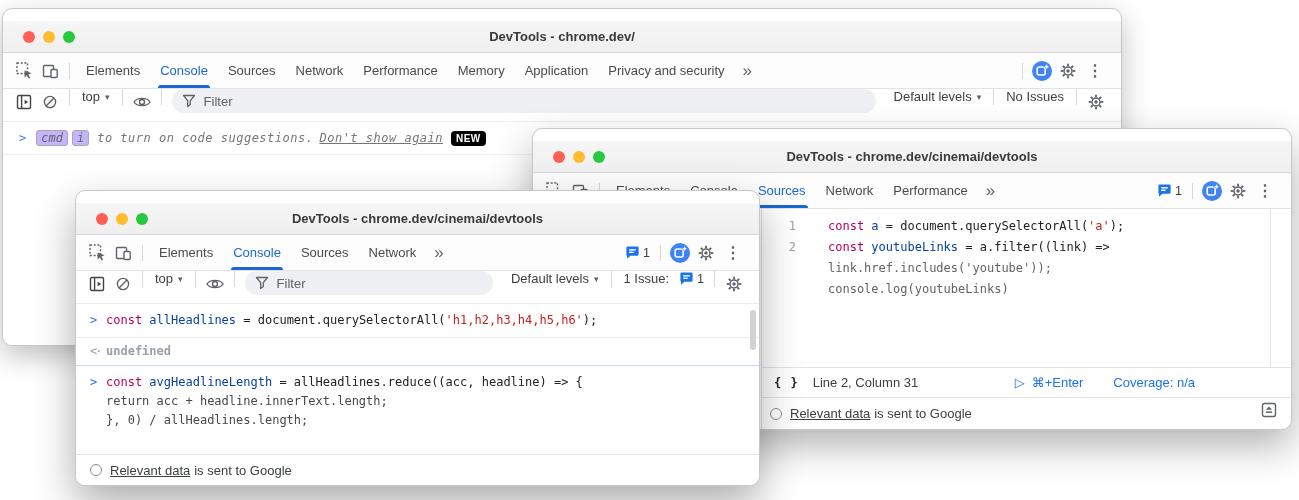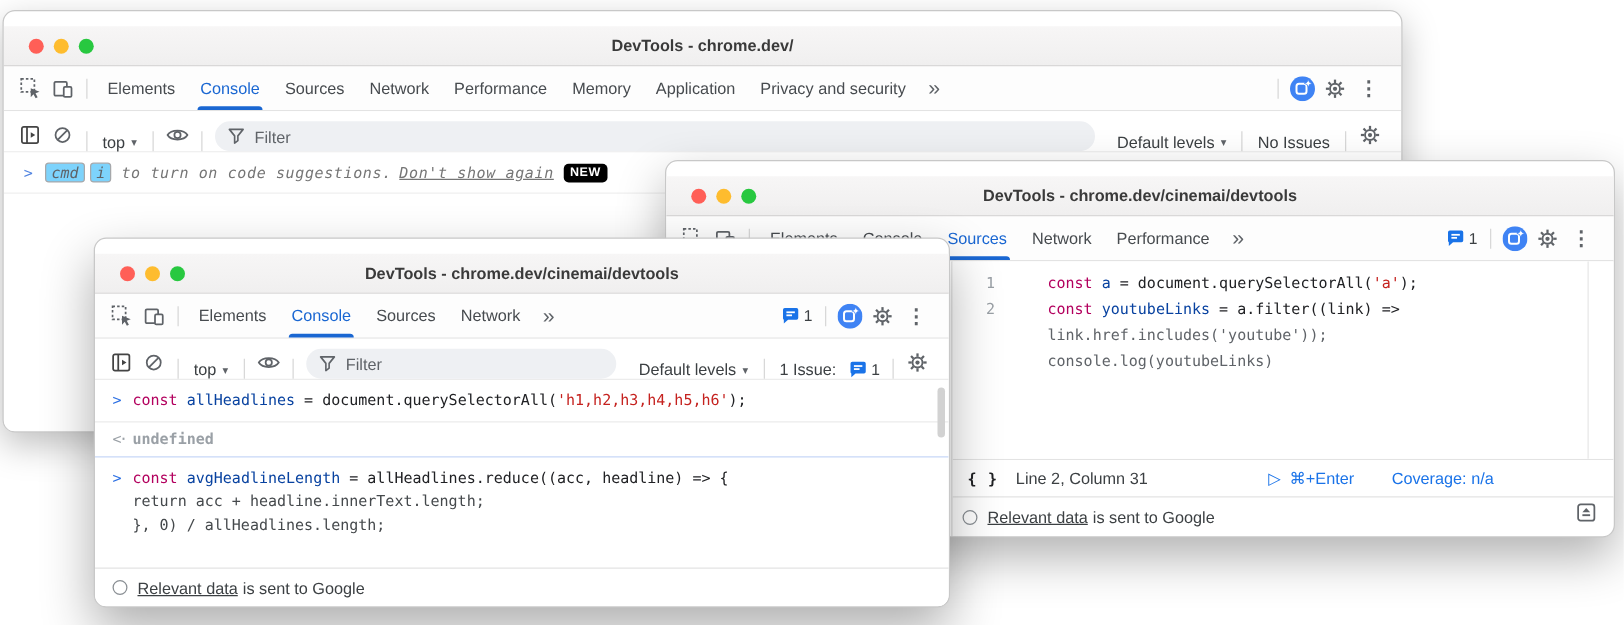--- a/index.html
+++ b/index.html
@@ -37,37 +37,37 @@
   .icon-btn { width:26px; height:26px; display:flex; align-items:center; justify-content:center;
               background:none; border:none; flex:0 0 auto; }
   .icon-btn svg { display:block; }
   .vsep { width:1px; height:16px; background:#d8d8d8; margin:0 6px; flex:0 0 1px; }
   .spacer { flex:1; }
   .more-btn { background:none; border:none; font-size:17px; color:#5f6368; padding:0 8px; }
   .kebab-btn { background:none; border:none; font-size:16px; color:#5f6368; padding:0 6px; font-weight:bold; }
   .issues-chip { display:flex; align-items:center; gap:3px; font-size:12.5px; color:#3c4043; margin:0 4px; }
 
   .toolbar { height:33px; flex:0 0 33px; background:#fff; border-bottom:1px solid #ececec;
-             display:flex; align-items:flex-end; padding:0 12px 0 8px; font-size:13px; }
+             display:flex; align-items:flex-start; padding:0 12px 0 8px; font-size:13px; }
   .ctx-btn, .levels-btn { display:flex; align-items:center; gap:5px; background:none; border:none;
              font-size:13px; color:#3c4043; padding:0 6px; white-space:nowrap; }
   .dd-arrow { font-size:9px; color:#5f6368; }
   .pill { flex:1; height:24px; background:#eef0f3; border-radius:12px; display:flex;
           align-items:center; gap:8px; padding:0 10px; margin:0 12px 0 4px; min-width:60px; }
   .pill span { font-size:13px; color:#5f6368; }
   .plain-label { font-size:13px; color:#3c4043; padding:0 6px; white-space:nowrap; }
 
   
   .console-body { flex:1; background:#fff; overflow:hidden; position:relative; }
   .hint-row { display:flex; align-items:center; padding:8px 10px 8px 16px;
               border-bottom:1px solid #f0f0f0; font-family:"DejaVu Sans Mono", monospace;
               font-size:12px; color:#757575; font-style:italic; }
   .hint-prompt { color:#4e82e0; font-style:normal; margin-right:10px; font-size:12px; }
   .keycap { border:1px solid #a6a8ab; border-radius:3px; padding:0 4px; margin-right:4px;
-            color:#5f6368; font-size:12px; background:#7dd3fc; }
+            color:#5f6368; font-size:12px; background:#c4b5fd; }
   .hint-text { margin:0 6px 0 4px; letter-spacing:.5px; }
   .hint-link { text-decoration:underline; color:#757575; letter-spacing:.5px; }
   .badge-new { font-style:normal; font-family:"Liberation Sans", sans-serif; background:#000000;
                color:#fff; font-size:10px; font-weight:bold; border-radius:4px; padding:2px 5px;
                margin-left:8px; letter-spacing:.4px; }
 
   .entry { font-family:"DejaVu Sans Mono", monospace; font-size:12px; line-height:19px;
            padding:7px 10px 7px 14px; display:flex; }
   .entry .prompt { color:#2b6fe3; width:16px; flex:0 0 16px; }
   .entry .result-arrow { color:#9aa0a6; width:16px; flex:0 0 16px; letter-spacing:-2px; }
@@ -101,21 +101,21 @@
               display:flex; align-items:stretch; }
   .tabstrip .icon-btn { align-self:center; margin:0 5px; }
   .file-tab { display:flex; align-items:center; gap:7px; background:#fff; padding:0 9px;
               position:relative; font-size:13px; color:#1a67d2; white-space:nowrap; }
   .file-tab::after { content:""; position:absolute; left:0; right:0; bottom:0; height:3px;
                      background:#1a67d2; border-radius:3px 3px 0 0; }
   .file-tab .close-x { color:#5f6368; font-size:13px; }
   .code-area { flex:1; background:#fff; position:relative; padding-top:7px;
                font-family:"DejaVu Sans Mono", monospace; font-size:12px; line-height:21px; }
   .code-area .gutter-num { width:34px; flex:0 0 34px; text-align:right; color:#9aa0a6; }
-  .code-area .code-text { margin-left:42px; white-space:pre; }
+  .code-area .code-text { margin-left:32px; white-space:pre; }
   .editor-rail { position:absolute; top:0; bottom:0; right:20px; width:1px; background:#e8e8e8; }
   .statusbar { flex:0 0 30px; border-top:1px solid #e3e3e3; display:flex; align-items:center;
                font-size:13px; color:#3c4043; padding:0 96px 0 12px; background:#fff; }
   .braces { font-family:"DejaVu Sans Mono", monospace; font-weight:bold; font-size:12px;
             color:#202124; margin-right:14px; letter-spacing:1px; }
   .run-group { margin-left:auto; display:flex; align-items:center; gap:7px; color:#1a73e8; }
   .run-tri { font-size:13px; }
   .coverage { color:#1a73e8; margin-left:30px; }
   .mid-footer { flex:0 0 32px; border-top:1px solid #e3e3e3; display:flex; align-items:center;
                 font-size:13px; color:#3c4043; padding:0 12px 0 8px; position:relative; }

